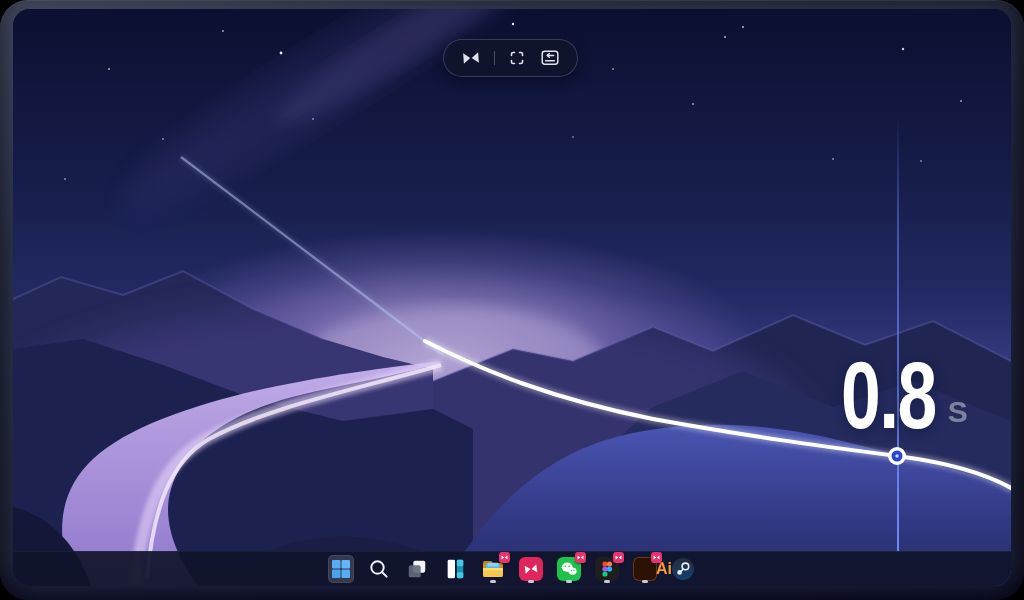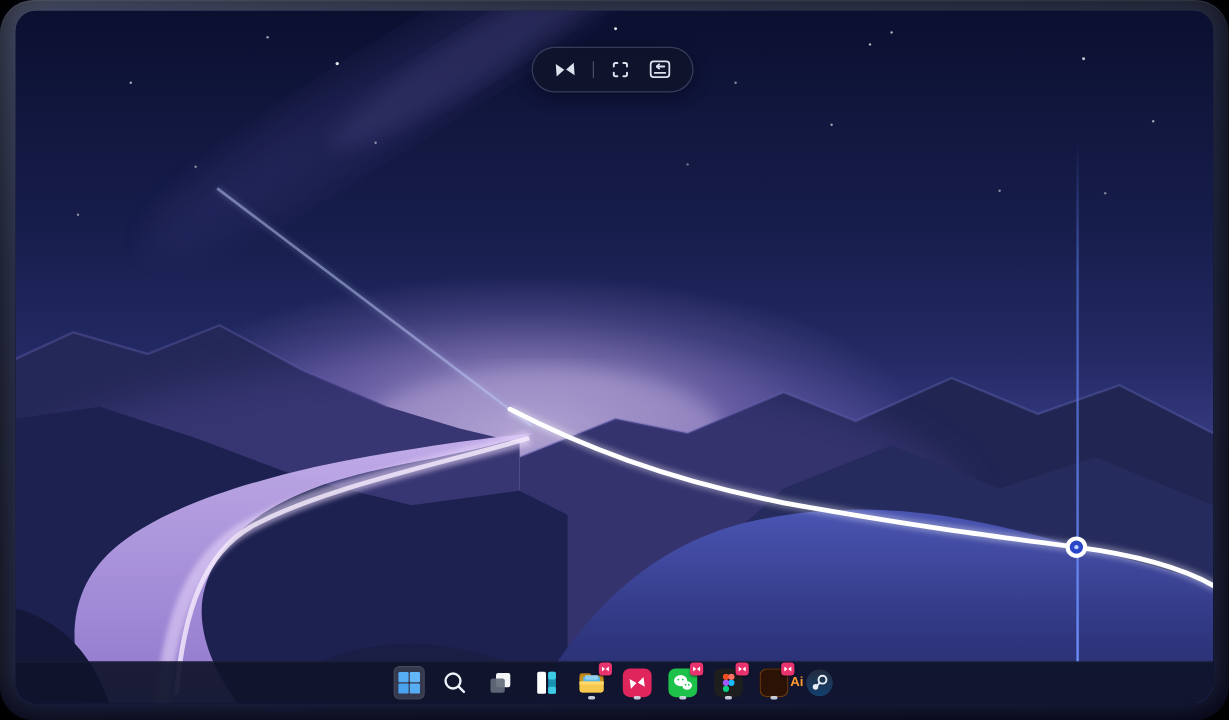--- a/index.html
+++ b/index.html
@@ -33,21 +33,21 @@
   .tray{display:flex;align-items:center;gap:12px;}
   .tb{position:relative;width:26px;height:28px;border:none;background:none;padding:0;margin:0;
     display:flex;align-items:center;justify-content:center;cursor:pointer;border-radius:5px;}
   .tb.active{background:rgba(255,255,255,.16);box-shadow:inset 0 0 0 1px rgba(255,255,255,.08);}
   .tb.running::after{content:"";position:absolute;bottom:0;left:50%;transform:translateX(-50%);
     width:6px;height:3px;border-radius:2px;background:rgba(216,222,236,.9);}
   .tb .badge{display:none;position:absolute;top:-3px;right:-4px;width:11px;height:11px;border-radius:3px;
     align-items:center;justify-content:center;box-shadow:0 1px 2px rgba(0,0,15,.5);}
   .tb.has-badge .badge{display:flex;}
   .appsq{width:24px;height:24px;border-radius:6px;display:flex;align-items:center;justify-content:center;}
-  .ai-label{font-size:11px;font-weight:bold;color:#ff9a2e;line-height:1;margin-left:38px;}
+  .ai-label{font-size:16px;font-weight:bold;color:#ff9a2e;line-height:1;margin-left:38px;}
   .hiddendefs{position:absolute;width:0;height:0;overflow:hidden;}
 </style>
 </head>
 <body>
 
 <svg class="hiddendefs" aria-hidden="true">
   <defs>
     <symbol id="bowtie" viewBox="0 0 24 16">
       <path d="M2 1 L11 8 L2 15 Z"></path>
         <path d="M22 1 L13 8 L22 15 Z"></path>
@@ -163,20 +163,24 @@
         <path d="M412 332 C470 362 540 390 640 410 C740 428 800 436 884 447 C930 453 972 464 1000 480" fill="none" stroke="#ffffff" stroke-opacity=".3" stroke-width="9" filter="url(#b2)"></path>
         <path d="M412 332 C470 362 540 390 640 410 C740 428 800 436 884 447 C930 453 972 464 1000 480" fill="none" stroke="#ffffff" stroke-width="4" stroke-linecap="round"></path>
       </g>
       <g>
         <circle cx="884" cy="447" r="9" fill="#ffffff"></circle>
         <circle cx="884" cy="447" r="5.5" fill="#2a46c8"></circle>
         <circle cx="884" cy="447" r="1.8" fill="#cfe0ff" opacity=".9"></circle>
       </g>
     </svg>
 
+    <div class="duration">
+      <span class="val">0.8</span>
+      <span class="unit">S</span>
+    </div>
 
     <div class="toolbar">
       <button class="tool-btn">
         <svg width="18" height="12" viewBox="0 0 24 16" fill="#dde2ee" transform="rotate(-4)">
             <use href="#bowtie"></use>
           </svg>
       </button>
       <span class="tool-sep"></span>
       <button class="tool-btn">
         <svg width="16" height="16" viewBox="0 0 16 16" fill="none" stroke="#dde2ee" stroke-width="1.6" stroke-linecap="round">

